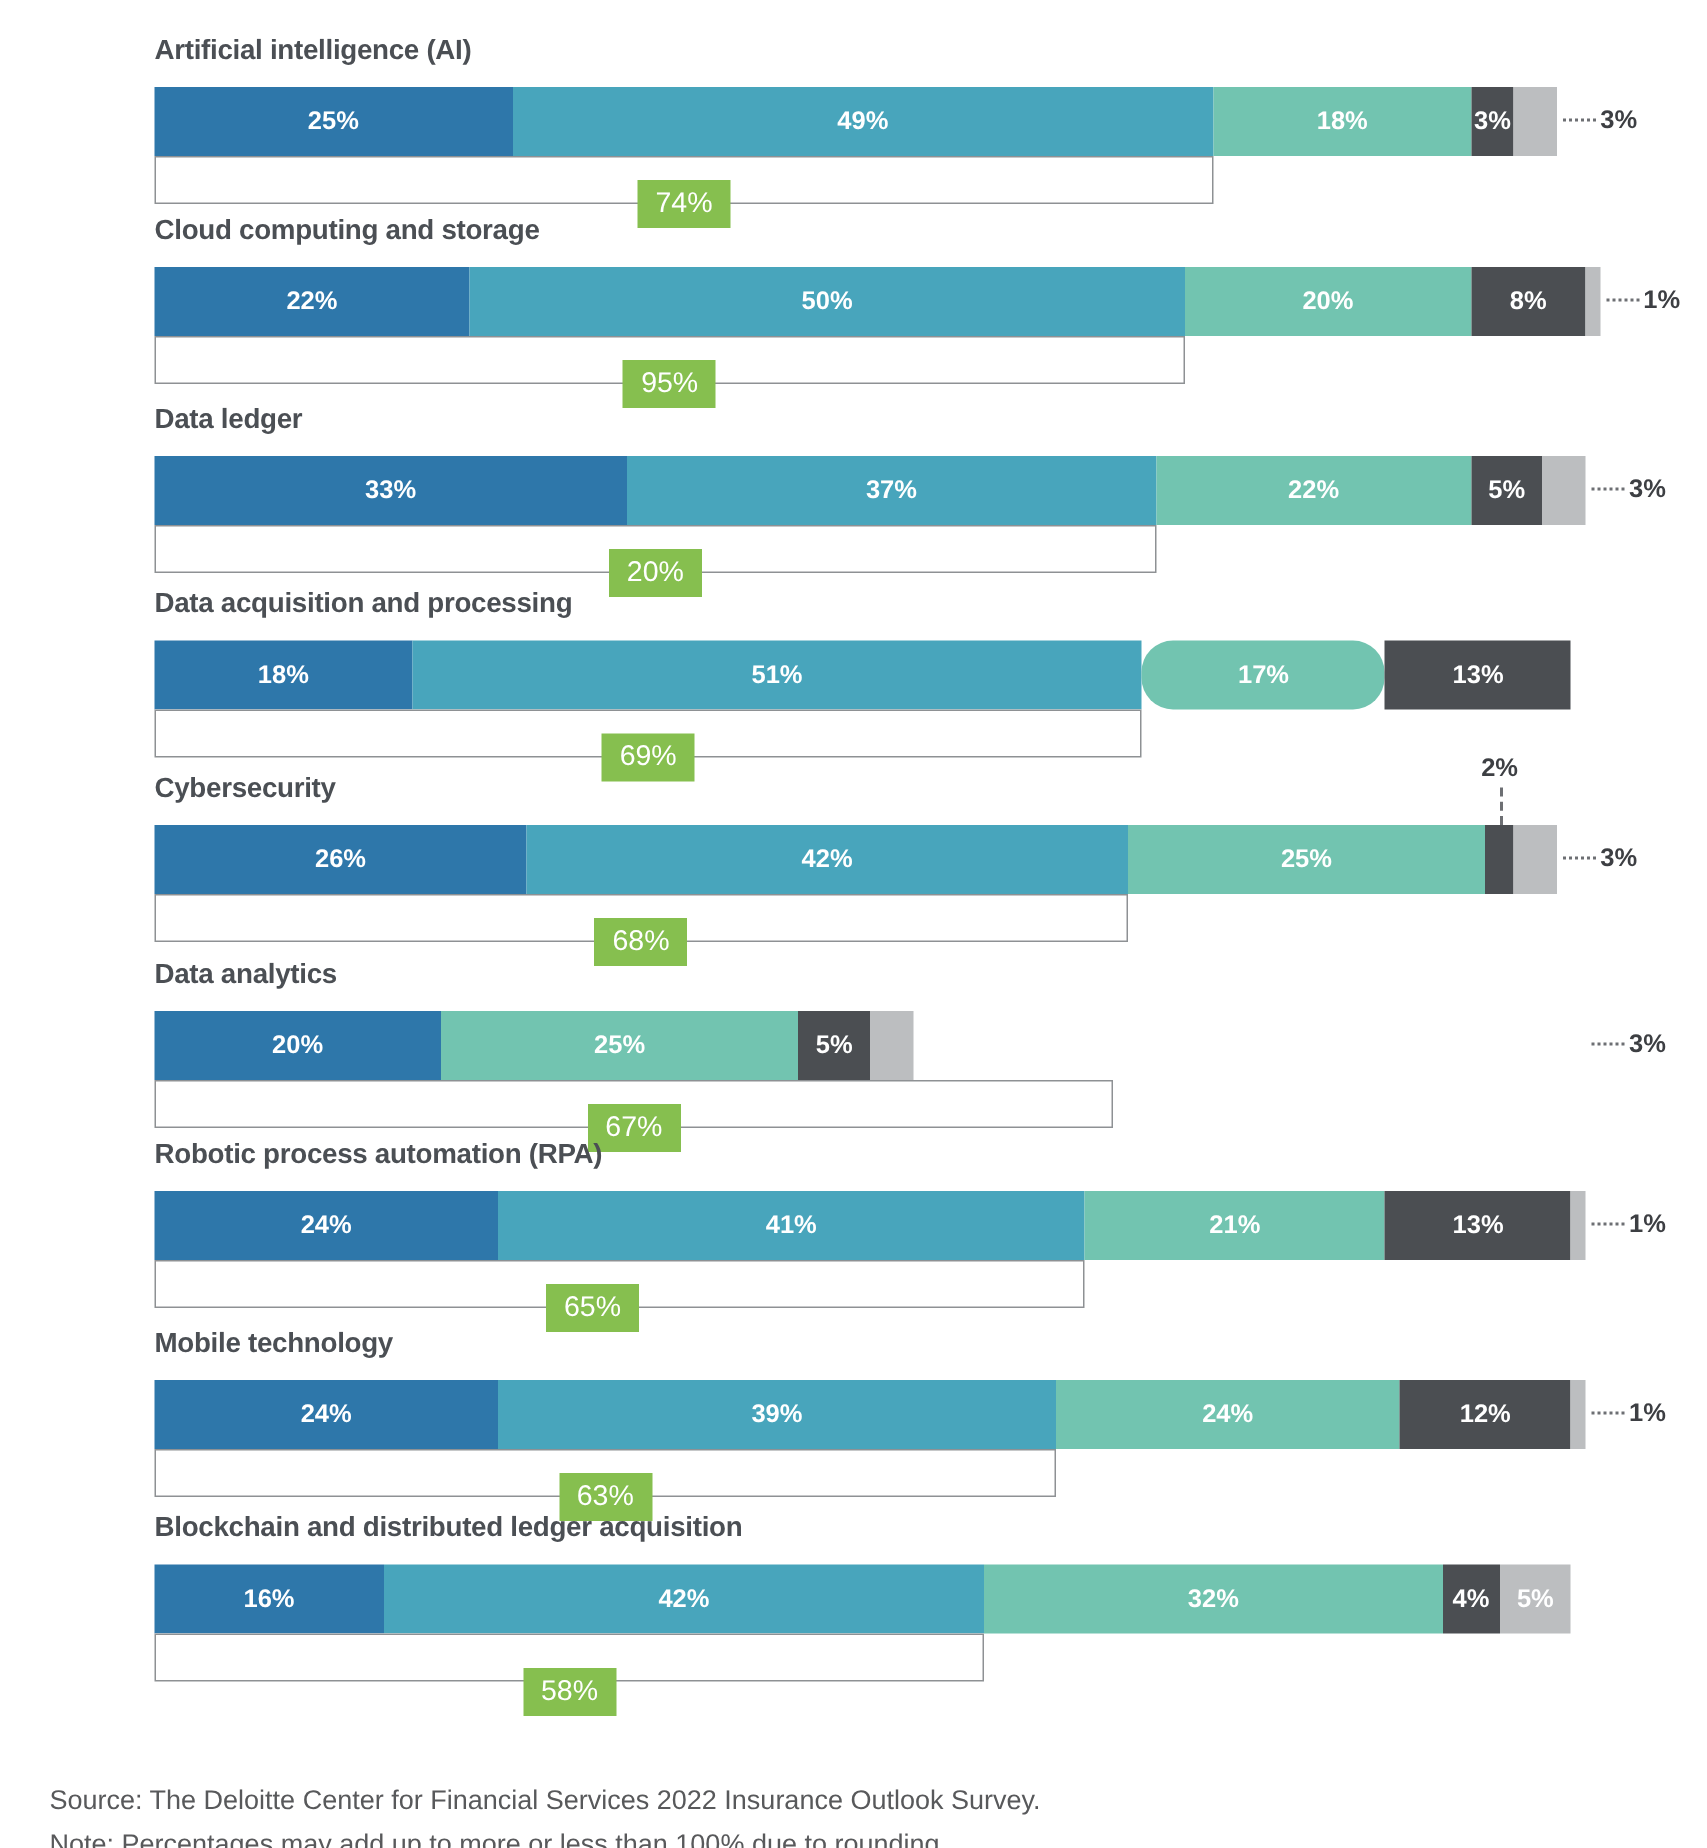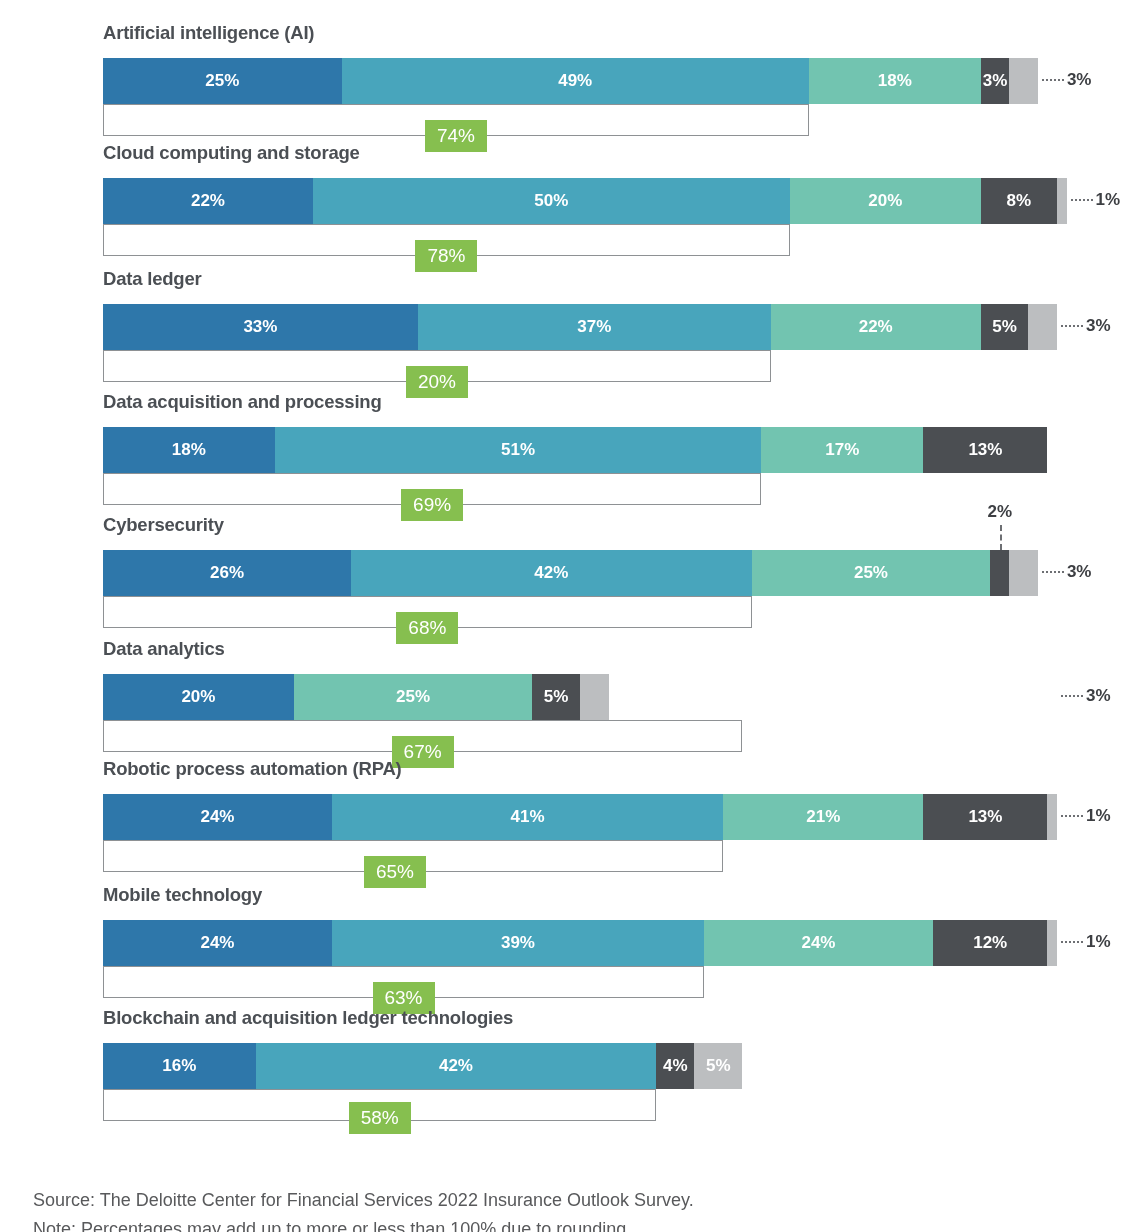--- a/index.html
+++ b/index.html
@@ -111,21 +111,21 @@
         <span>1%</span>
       </div>
       <div class="bar" style="top: 36px; height: 46px;">
         <div class="seg s1" style="width: 209.88px; flex: 0 0 209.88px;">22%</div>
         <div class="seg s2" style="width: 477px; flex: 0 0 477px;">50%</div>
         <div class="seg s3" style="width: 190.8px; flex: 0 0 190.8px;">20%</div>
         <div class="seg s4" style="width: 76.32px; flex: 0 0 76.32px;">8%</div>
         <div class="seg s5 seg-noval" style="width: 9.54px; flex: 0 0 9.54px;"></div>
       </div>
       <div class="bracket" style="top: 82px; width: 686.88px;"></div>
-      <div class="total-badge" style="left: 415.44px; top: 98px;">78%</div>
+      <div class="total-badge" style="left: 415.44px; top: 98px;">95%</div>
     </div>
     <div class="row" style="top: 268px;">
       <div class="row-label">Data ledger</div>
       <div class="callout" style="left: 1061px; top: 48px;">
         <span class="leader" style="width: 22px;"></span>
         <span>3%</span>
       </div>
       <div class="bar" style="top: 36px; height: 46px;">
         <div class="seg s1" style="width: 314.82px; flex: 0 0 314.82px;">33%</div>
         <div class="seg s2" style="width: 352.98px; flex: 0 0 352.98px;">37%</div>
@@ -134,21 +134,21 @@
         <div class="seg s5 seg-noval" style="width: 28.62px; flex: 0 0 28.62px;"></div>
       </div>
       <div class="bracket" style="top: 82px; width: 667.8px;"></div>
       <div class="total-badge" style="left: 405.9px; top: 98px;">20%</div>
     </div>
     <div class="row" style="top: 391px;">
       <div class="row-label">Data acquisition and processing</div>
       <div class="bar" style="top: 36px; height: 46px;">
         <div class="seg s1" style="width: 171.72px; flex: 0 0 171.72px;">18%</div>
         <div class="seg s2" style="width: 486.54px; flex: 0 0 486.54px;">51%</div>
-        <div class="seg s3" style="width: 162.18px; flex: 0 0 162.18px;">17%</div>
+        <div class="seg s3" style="width: 162.18px; flex: 0 0 162.18px; border-radius: 21px;">17%</div>
         <div class="seg s4" style="width: 124.02px; flex: 0 0 124.02px;">13%</div>
       </div>
       <div class="bracket" style="top: 82px; width: 658.26px;"></div>
       <div class="total-badge" style="left: 401.13px; top: 98px;">69%</div>
     </div>
     <div class="row" style="top: 514px;">
       <div class="row-label">Cybersecurity</div>
       <div class="callout-top" style="left: 969.76px; width: 60px; top: -12px;">2%</div>
       <div class="vleader" style="left: 999.76px; top: 11px; height: 25px;"></div>
       <div class="callout" style="left: 1041.92px; top: 48px;">
@@ -206,26 +206,27 @@
         <div class="seg s1" style="width: 228.96px; flex: 0 0 228.96px;">24%</div>
         <div class="seg s2" style="width: 372.06px; flex: 0 0 372.06px;">39%</div>
         <div class="seg s3" style="width: 228.96px; flex: 0 0 228.96px;">24%</div>
         <div class="seg s4" style="width: 114.48px; flex: 0 0 114.48px;">12%</div>
         <div class="seg s5 seg-noval" style="width: 9.54px; flex: 0 0 9.54px;"></div>
       </div>
       <div class="bracket" style="top: 82px; width: 601.02px;"></div>
       <div class="total-badge" style="left: 372.51px; top: 98px;">63%</div>
     </div>
     <div class="row" style="top: 1007px;">
-      <div class="row-label">Blockchain and acquisition ledger technologies</div>
+      <div class="row-label">Blockchain and distributed ledger acquisition</div>
       <div class="bar" style="top: 36px; height: 46px;">
         <div class="seg s1" style="width: 152.64px; flex: 0 0 152.64px;">16%</div>
         <div class="seg s2" style="width: 400.68px; flex: 0 0 400.68px;">42%</div>
+        <div class="seg s3" style="width: 305.28px; flex: 0 0 305.28px;">32%</div>
         <div class="seg s4" style="width: 38.16px; flex: 0 0 38.16px;">4%</div>
         <div class="seg s5" style="width: 47.7px; flex: 0 0 47.7px;">5%</div>
       </div>
       <div class="bracket" style="top: 82px; width: 553.32px;"></div>
-      <div class="total-badge" style="left: 348.66px; top: 95px;">58%</div>
+      <div class="total-badge" style="left: 348.66px; top: 105px;">58%</div>
     </div>
   </div>
 
 <div class="footer note">Note: Percentages may add up to more or less than 100% due to rounding.</div>
 <div class="footer source">Source: The Deloitte Center for Financial Services 2022 Insurance Outlook Survey.</div>
 
 </body></html>

